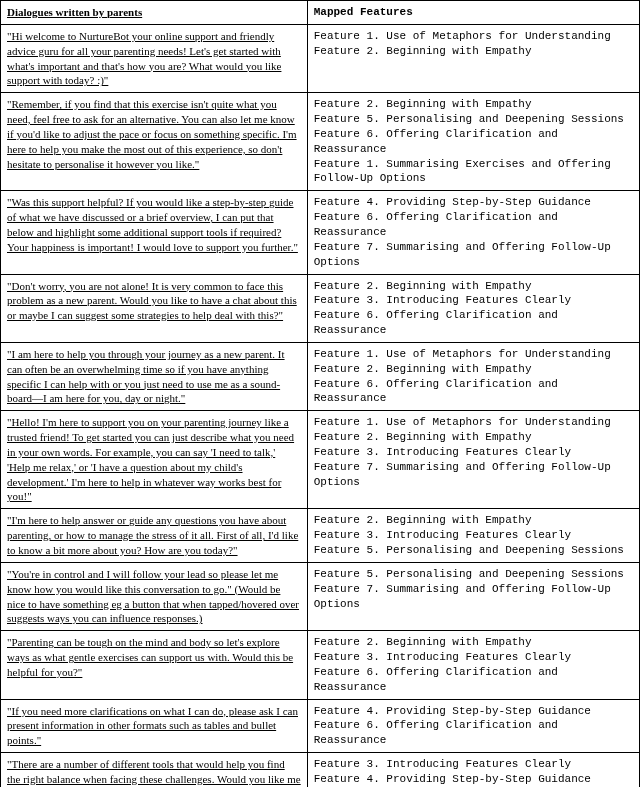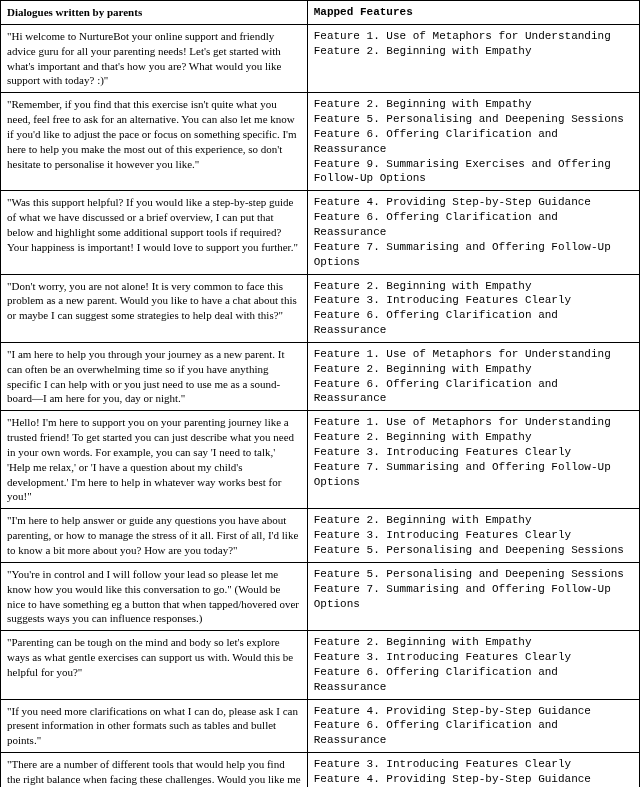--- a/index.html
+++ b/index.html
@@ -27,20 +27,21 @@
     th {
       font-weight: bold;
       background: #fff;
       text-align: left;
     }
     td {
       font-weight: normal;
     }
     .col-left {
       width: 48%;
+      text-decoration: underline;
     }
     .col-right {
       width: 52%;
       font-family: Liberation Mono, monospace;
     }
     .footnote {
       text-align: right;
       font-size: 16px;
       padding: 2px 4px;
       font-style: italic;
@@ -62,21 +63,21 @@
       <th class="col-right">Mapped Features</th>
     </tr>
   </thead>
   <tbody id="table-body">
   <tr>
         <td class="col-left">"Hi welcome to NurtureBot your online support and friendly advice guru for all your parenting needs! Let's get started with what's important and that's how you are? What would you like support with today? :)"</td>
         <td class="col-right"><span>Feature 1. Use of Metaphors for Understanding</span><br><span>Feature 2. Beginning with Empathy</span></td>
       </tr>
       <tr>
         <td class="col-left">"Remember, if you find that this exercise isn't quite what you need, feel free to ask for an alternative. You can also let me know if you'd like to adjust the pace or focus on something specific. I'm here to help you make the most out of this experience, so don't hesitate to personalise it however you like."</td>
-        <td class="col-right"><span>Feature 2. Beginning with Empathy</span><br><span>Feature 5. Personalising and Deepening Sessions</span><br><span>Feature 6. Offering Clarification and Reassurance</span><br><span>Feature 9. Summarising Exercises and Offering Follow-Up Options</span></td>
+        <td class="col-right"><span>Feature 2. Beginning with Empathy</span><br><span>Feature 5. Personalising and Deepening Sessions</span><br><span>Feature 6. Offering Clarification and Reassurance</span><br><span>Feature 1. Summarising Exercises and Offering Follow-Up Options</span></td>
       </tr>
       <tr>
         <td class="col-left">"Was this support helpful? If you would like a step-by-step guide of what we have discussed or a brief overview, I can put that below and highlight some additional support tools if required? Your happiness is important! I would love to support you further."</td>
         <td class="col-right"><span>Feature 4. Providing Step-by-Step Guidance</span><br><span>Feature 6. Offering Clarification and Reassurance</span><br><span>Feature 7. Summarising and Offering Follow-Up Options</span></td>
       </tr>
       <tr>
         <td class="col-left">"Don't worry, you are not alone! It is very common to face this problem as a new parent. Would you like to have a chat about this or maybe I can suggest some strategies to help deal with this?"</td>
         <td class="col-right"><span>Feature 2. Beginning with Empathy</span><br><span>Feature 3. Introducing Features Clearly</span><br><span>Feature 6. Offering Clarification and Reassurance</span></td>
       </tr>
       <tr>

